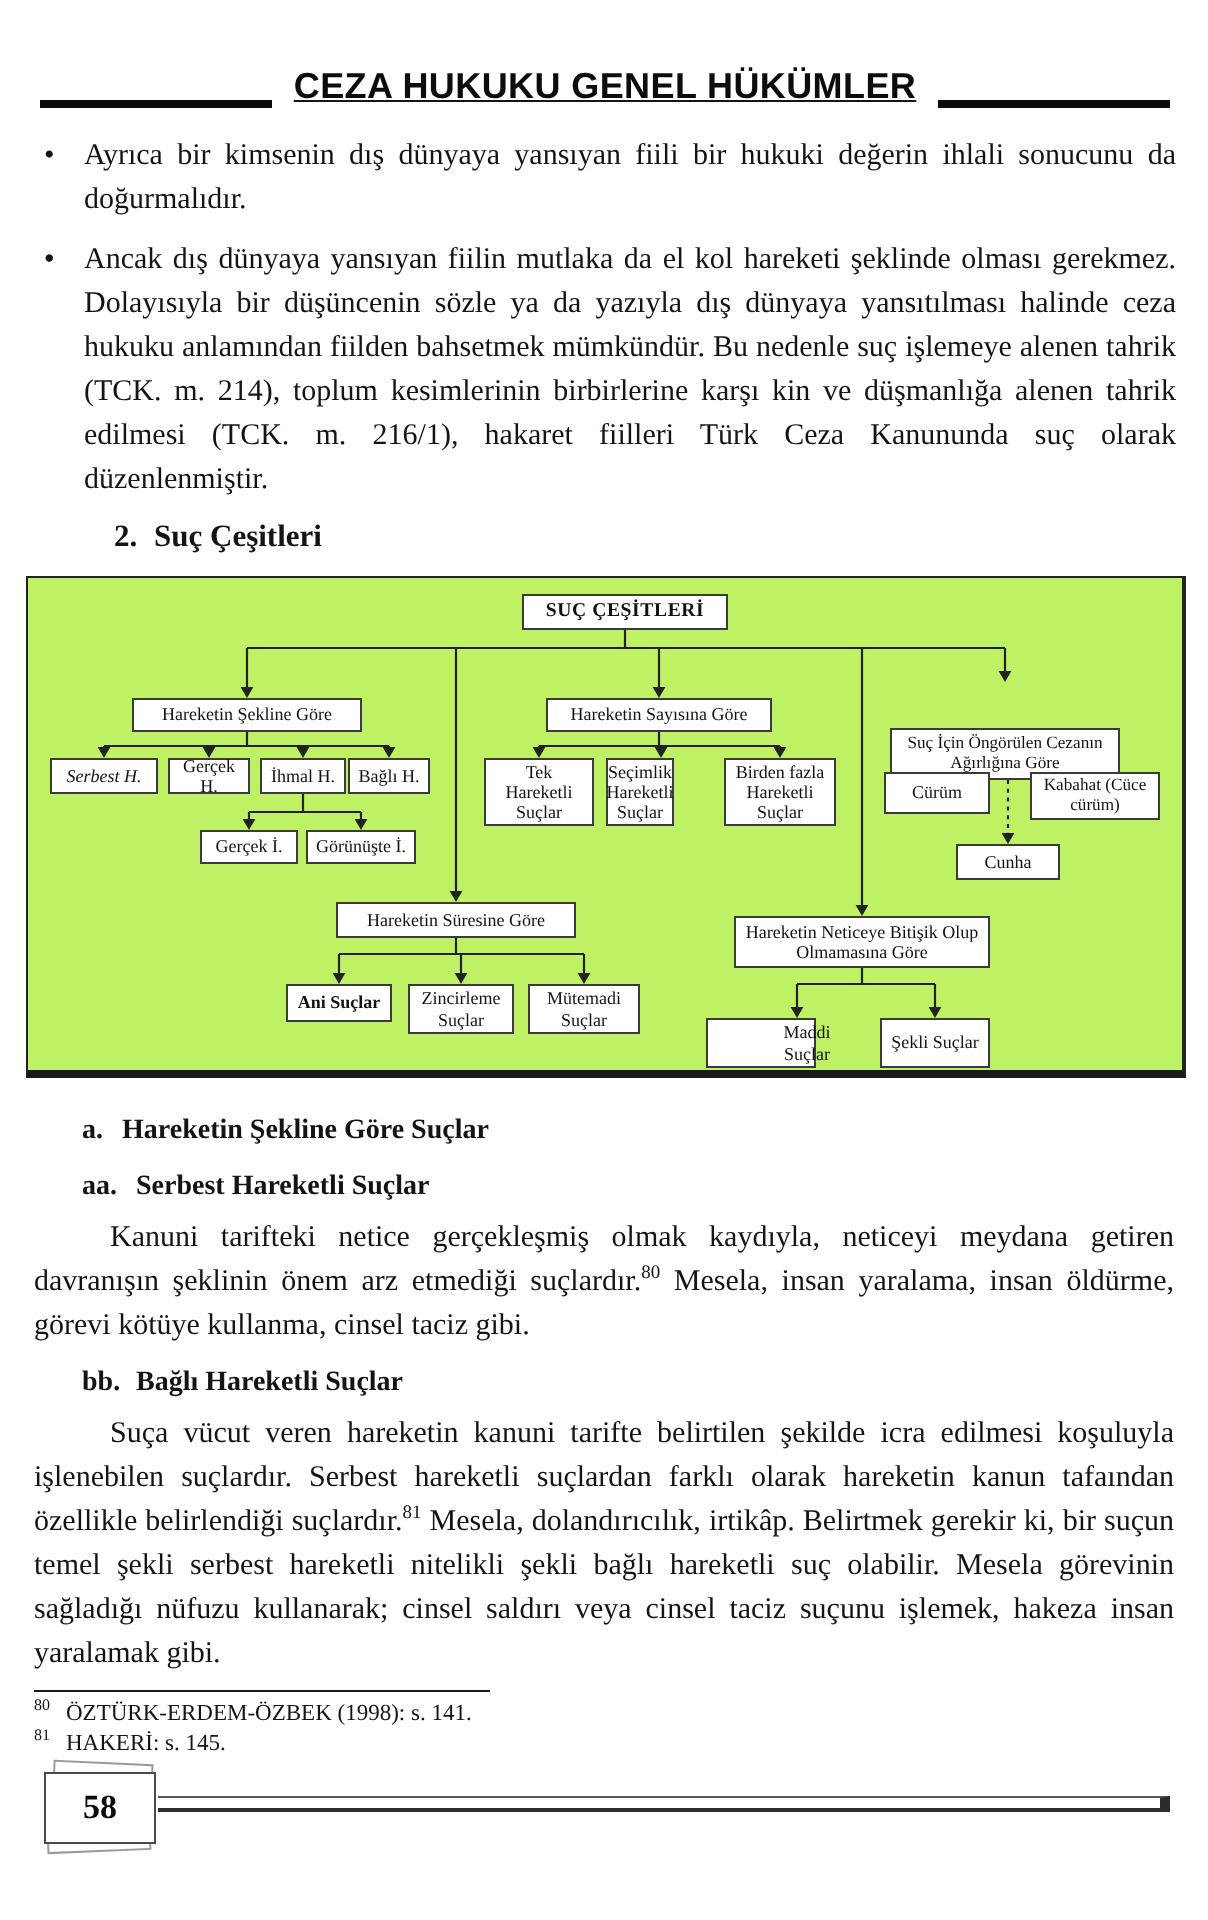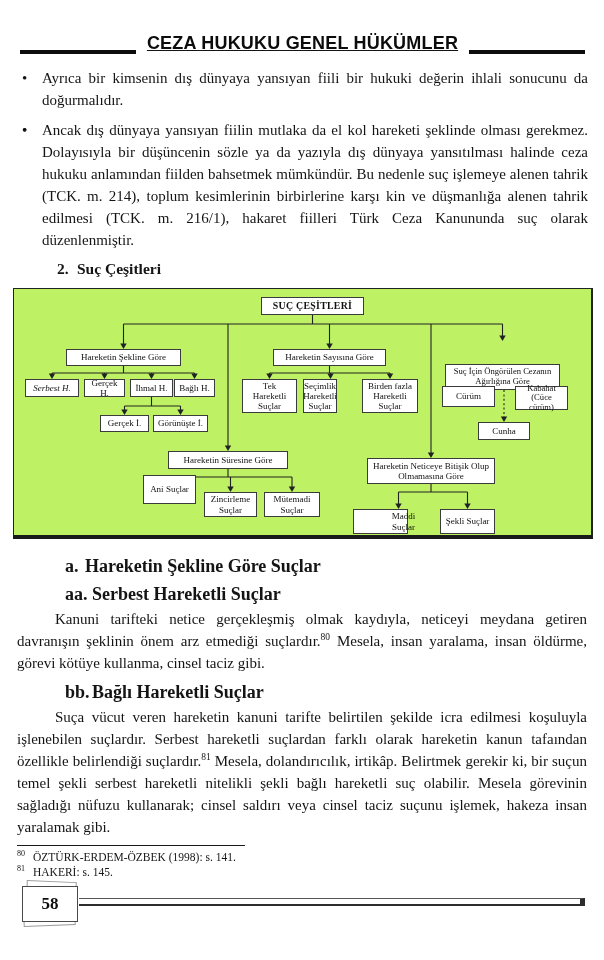--- a/index.html
+++ b/index.html
@@ -21,21 +21,21 @@
   .bullets{margin:13px 0 0 0;padding:0;list-style:none;}
   .bullets li{
     position:relative;padding-left:25px;text-align:justify;
     font-size:15px;line-height:22px;margin:0 0 8px 0;
   }
   .bullets .blt{position:absolute;left:5px;top:0;font-size:15px;}
 
   
   .h2{font-weight:bold;font-size:15.5px;margin:1px 0 0 40px;line-height:20px;}
   .h2 .num{display:inline-block;min-width:20px;}
-  .h3{font-weight:bold;font-size:18px;margin:8px 0 0 48px;line-height:20px;}
+  .h3{font-weight:bold;font-size:14px;margin:8px 0 0 24px;line-height:20px;}
   .h3 .num{display:inline-block;min-width:27px;}
   .h3.single .num{min-width:20px;}
 
   
   .para{text-align:justify;font-size:15px;line-height:22px;text-indent:38px;margin:4px 1px 0 0;}
   .para sup{font-size:9.5px;line-height:0;vertical-align:super;}
 
   
   .diagram{
     position:relative;box-sizing:border-box;width:580px;height:251px;
@@ -178,25 +178,25 @@
     <div class="db" style="left:116px;top:90px;width:43px;height:18px;">İhmal H.</div>
     <div class="db" style="left:160px;top:90px;width:41px;height:18px;">Bağlı H.</div>
     <div class="db" style="left:86px;top:126px;width:49px;height:17px;">Gerçek İ.</div>
     <div class="db" style="left:139px;top:126px;width:55px;height:17px;">Görünüşte İ.</div>
 
     <div class="db" style="left:228px;top:90px;width:55px;height:34px;">Tek Hareketli Suçlar</div>
     <div class="db" style="left:289px;top:90px;width:34px;height:34px;text-align:center;">Seçimlik Hareketli Suçlar</div>
     <div class="db" style="left:348px;top:90px;width:56px;height:34px;">Birden fazla Hareketli Suçlar</div>
 
     <div class="db" style="left:428px;top:97px;width:53px;height:21px;">Cürüm</div>
-    <div class="db sm" style="left:501px;top:97px;width:53px;height:24px;">Kabahat (Cüce cürüm)</div>
+    <div class="db sm" style="left:501px;top:97px;width:65px;height:24px;">Kabahat (Cüce cürüm)</div>
     <div class="db" style="left:464px;top:133px;width:52px;height:18px;">Cunha</div>
 
     <div class="db" style="left:154px;top:162px;width:120px;height:18px;">Hareketin Süresine Göre</div>
-    <div class="db" style="left:129px;top:186px;width:53px;height:29px;">Ani Suçlar</div>
+    <div class="db" style="left:129px;top:203px;width:53px;height:19px;font-weight:bold;">Ani Suçlar</div>
     <div class="db" style="left:190px;top:203px;width:53px;height:25px;">Zincirleme Suçlar</div>
     <div class="db" style="left:250px;top:203px;width:56px;height:25px;">Mütemadi Suçlar</div>
 
     <div class="db" style="left:353px;top:169px;width:128px;height:26px;">Hareketin Neticeye Bitişik Olup Olmamasına Göre</div>
     <div class="db" style="left:339px;top:220px;width:55px;height:25px;padding-left:48px;">Maddi Suçlar</div>
     <div class="db" style="left:426px;top:220px;width:55px;height:25px;">Şekli Suçlar</div>
   </div>
 
   <div class="h3 single" style="margin-top:17px;">
     <span class="num">a.</span><span>Hareketin Şekline Göre Suçlar</span>

